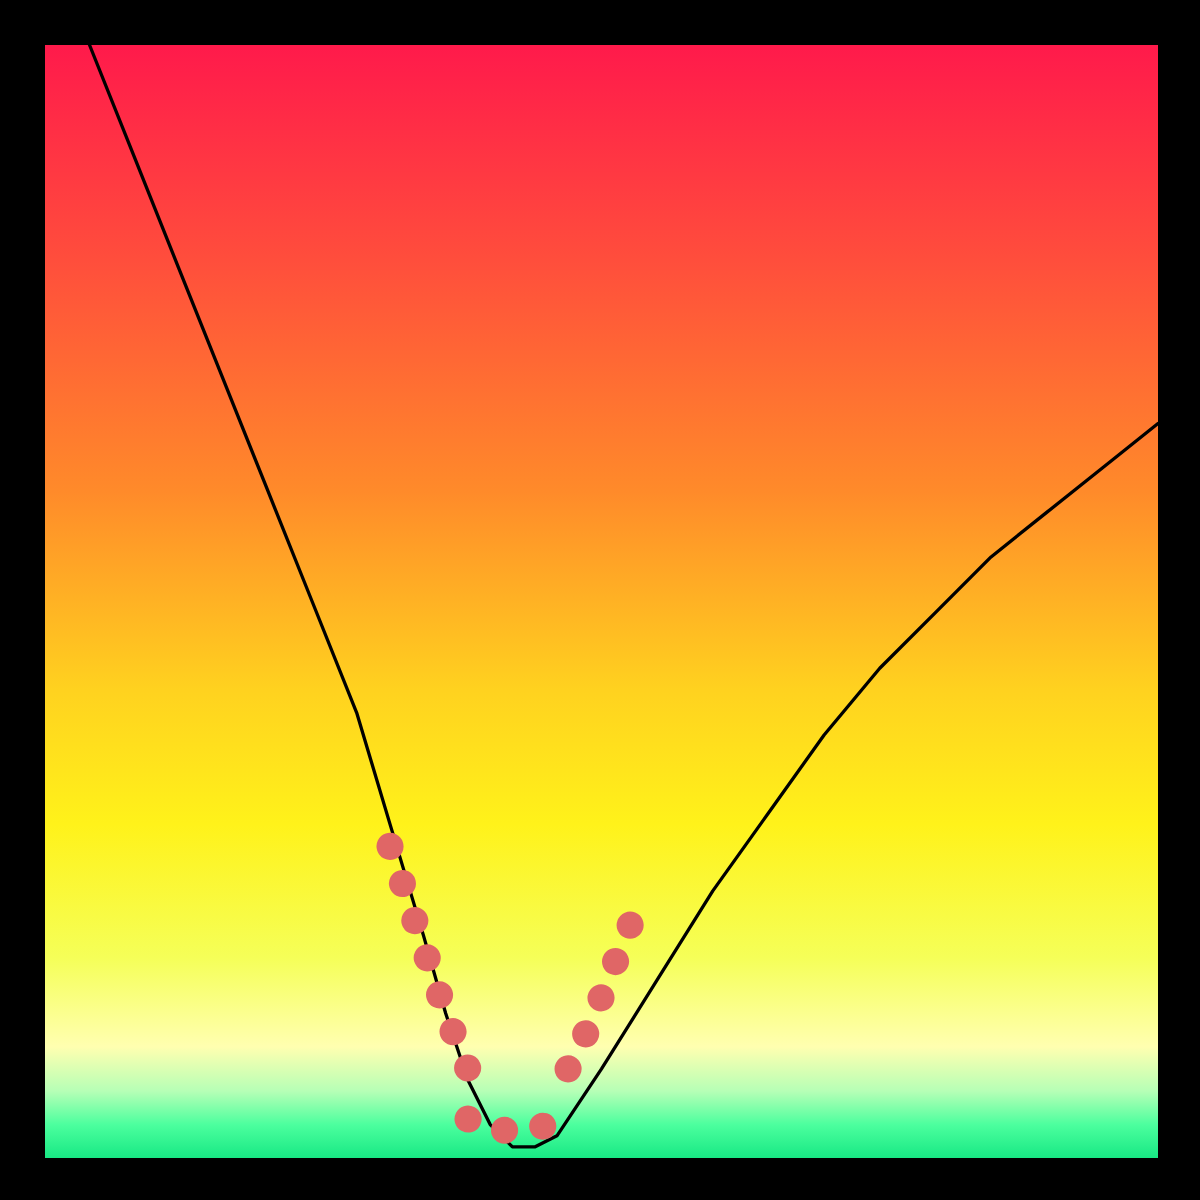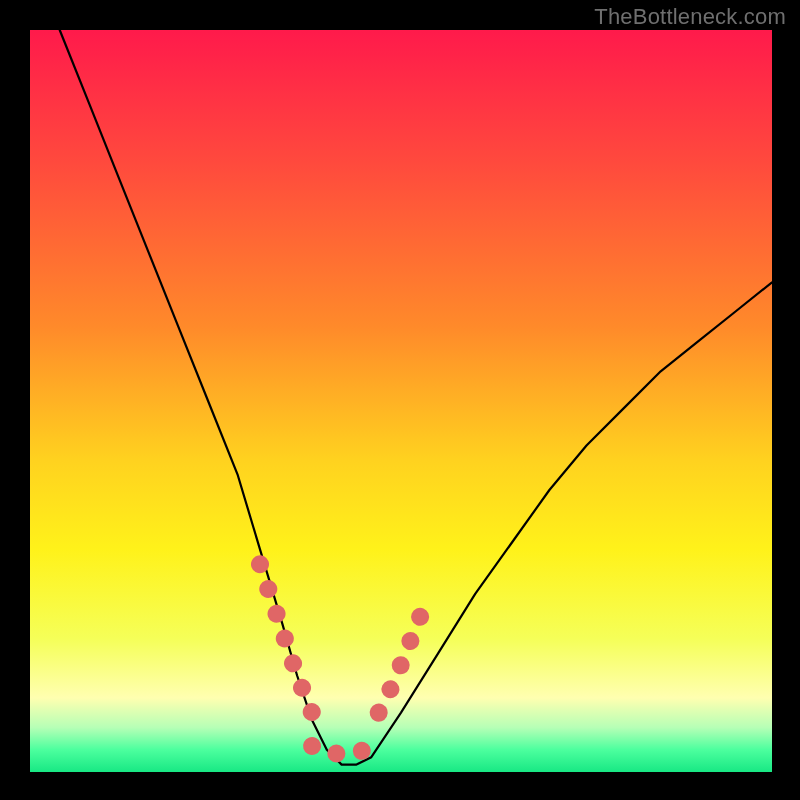--- a/index.html
+++ b/index.html
@@ -30,21 +30,20 @@
   svg {
     position: absolute;
     left: 0; top: 0;
     display: block;
   }
 </style>
 </head>
 <body>
 
 <div class="frame">
-  <div class="watermark">TheBottleneck.com</div>
 
   <svg id="chart-svg" width="800" height="800" viewBox="0 0 800 800">
     <defs>
       <linearGradient id="bg-grad" x1="0" y1="0" x2="0" y2="1">
           <stop offset="0%" stop-color="#ff1a4b"></stop>
           <stop offset="18%" stop-color="#ff4a3d"></stop>
           <stop offset="40%" stop-color="#ff8a2a"></stop>
           <stop offset="57.99999999999999%" stop-color="#ffd21f"></stop>
           <stop offset="70%" stop-color="#fff21a"></stop>
           <stop offset="82%" stop-color="#f5ff58"></stop>

